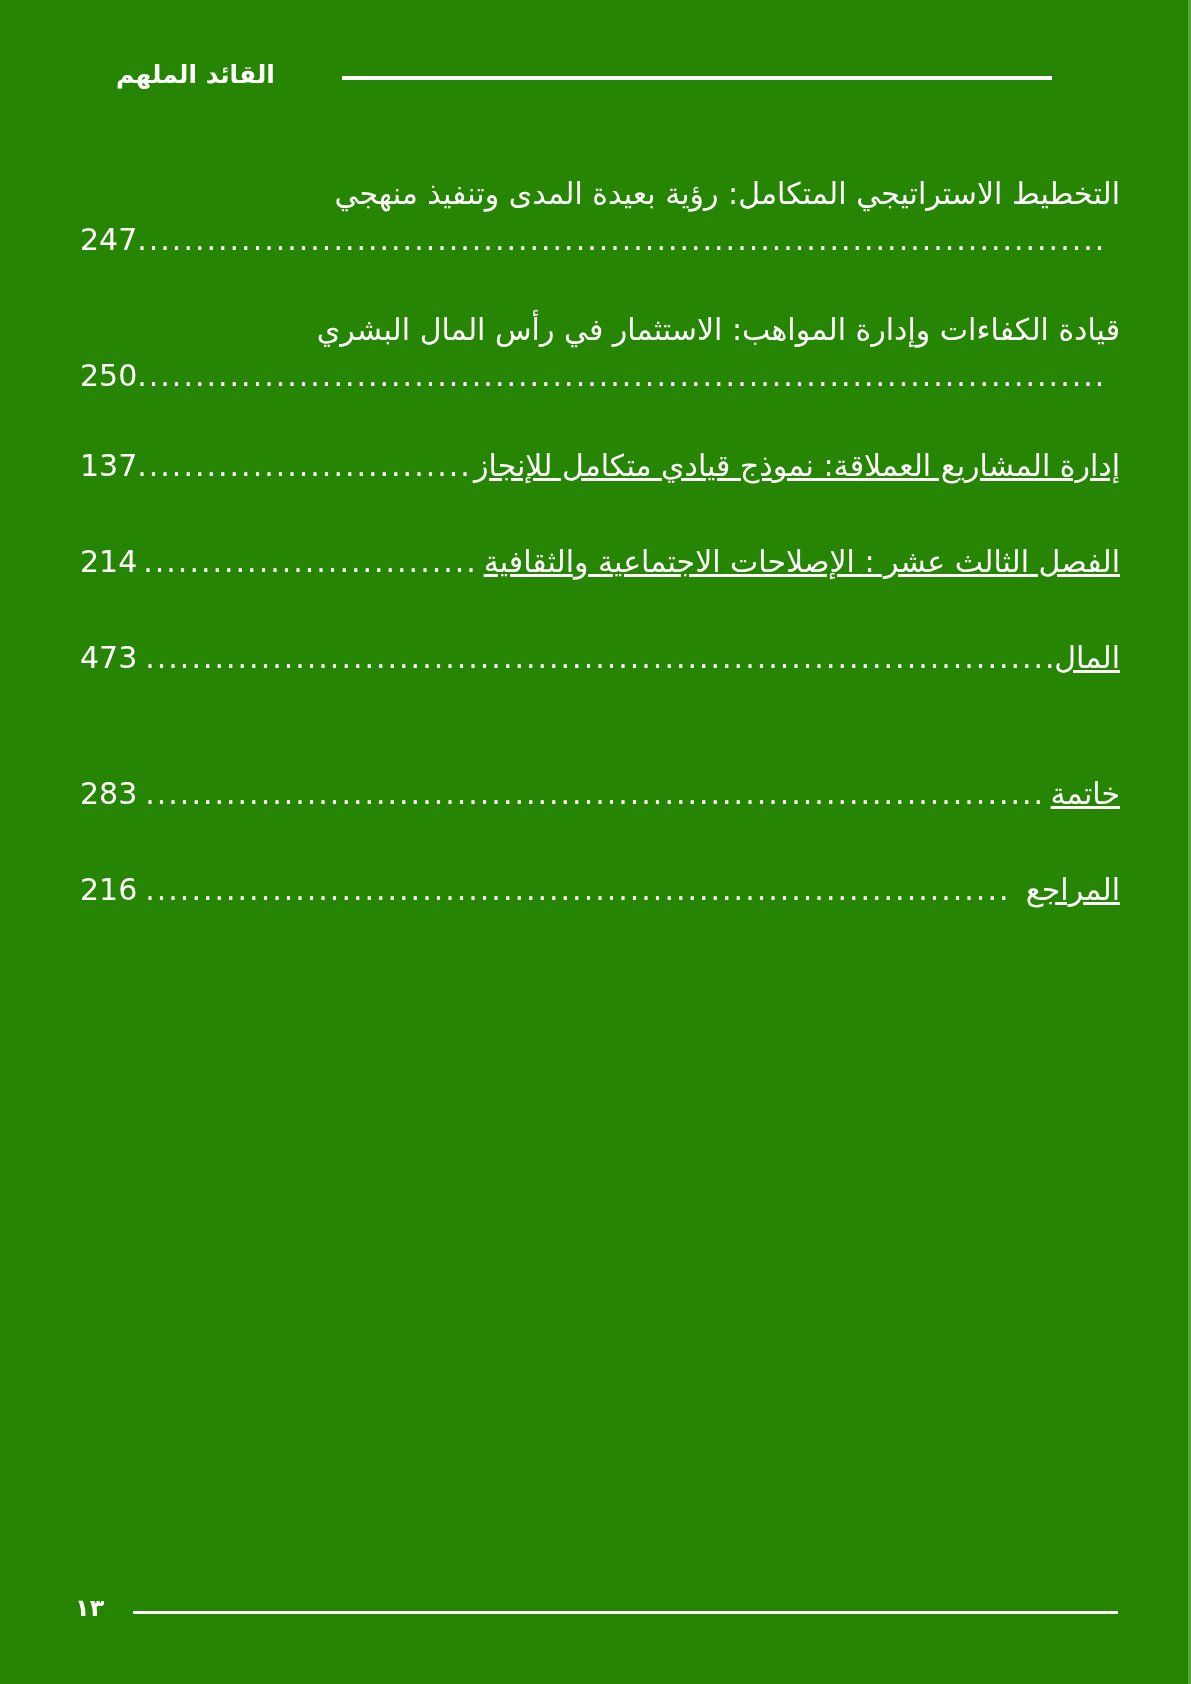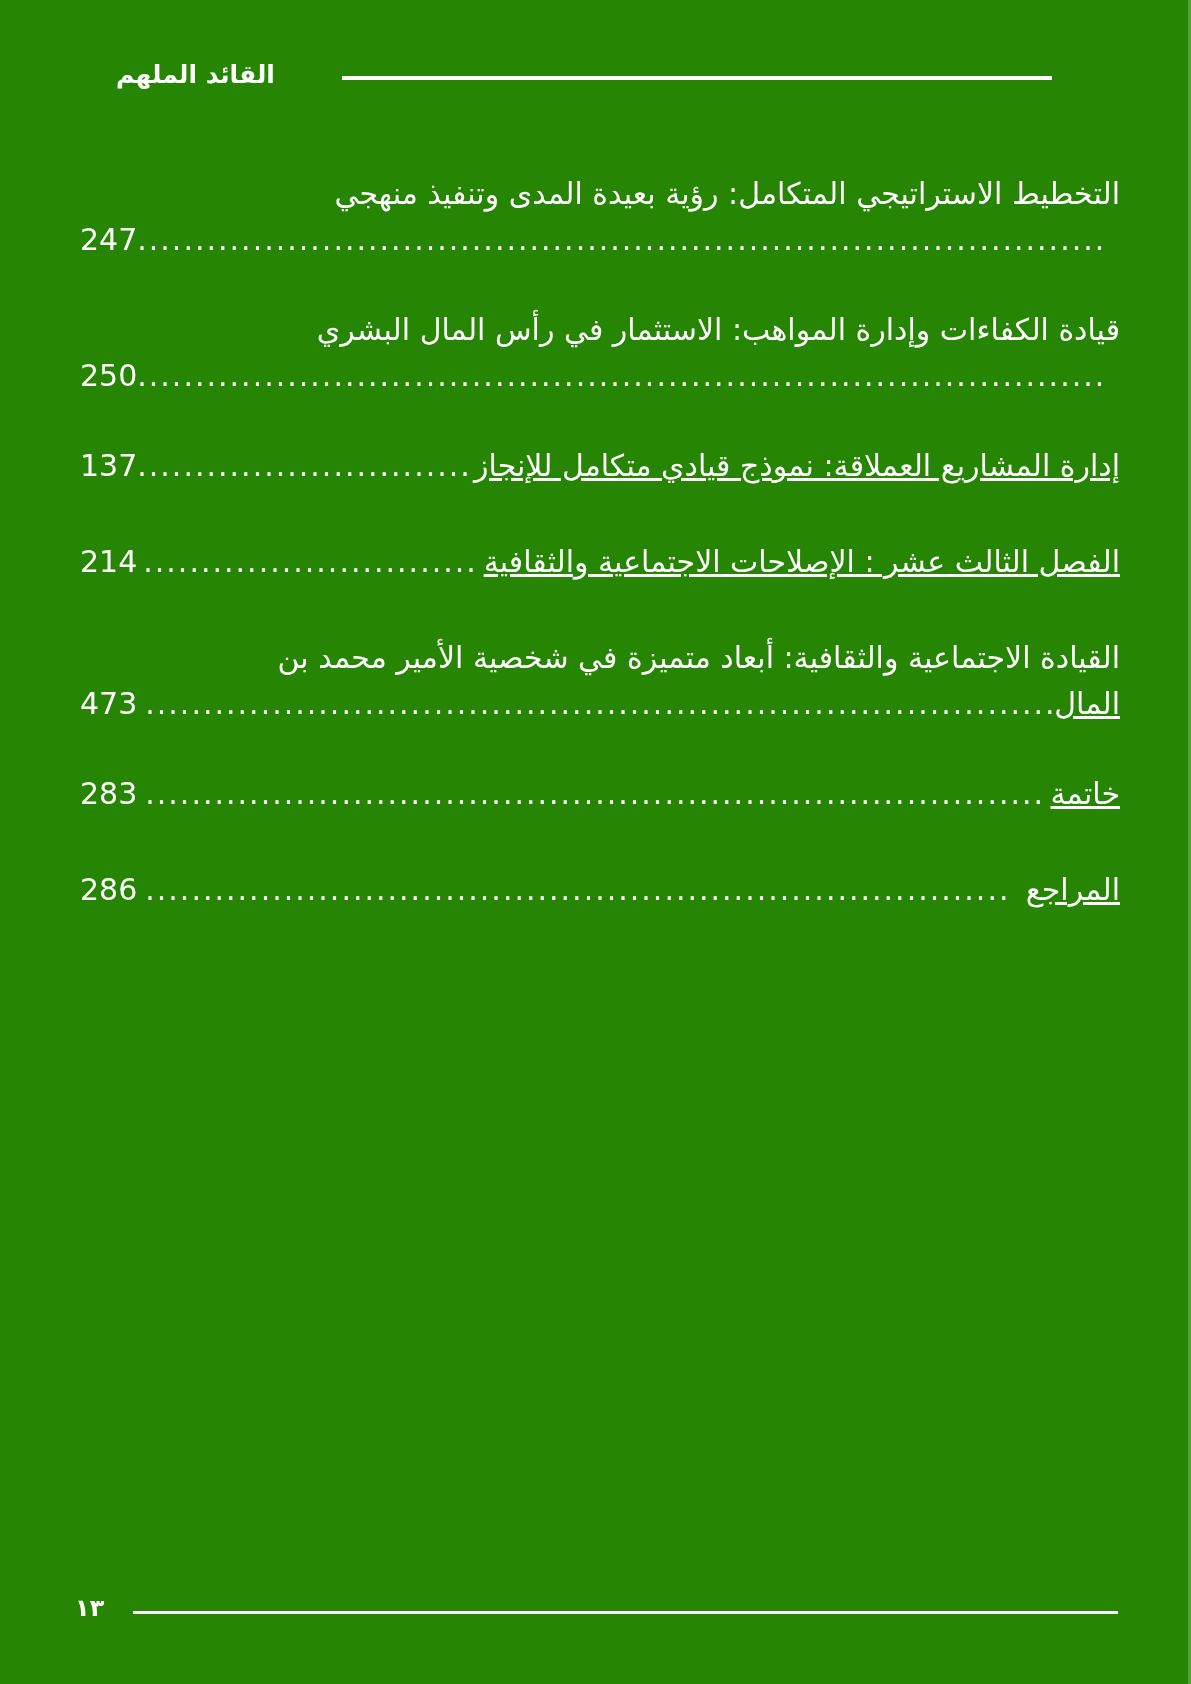--- a/index.html
+++ b/index.html
@@ -169,21 +169,20 @@
     <div class="toc-line2">
       <span class="lead-text">الفصل الثالث عشر : الإصلاحات الاجتماعية والثقافية</span>
       <span class="dots" style="margin-right:4px;margin-left:6px">................................................................................................................................................................</span>
       <span class="page-num">214</span>
     </div>
   </div>
 
   <div class="gap-large"></div>
 
   <div class="toc-entry wrap">
-    <span class="toc-line1">القيادة الاجتماعية والثقافية: أبعاد متميزة في شخصية الأمير محمد بن</span>
     <div class="toc-line2">
       <span class="lead-text">المال</span>
       <span class="dots" style="margin-left:8px">................................................................................................................................................................</span>
       <span class="page-num">473</span>
     </div>
   </div>
 
   <div class="gap-mid"></div>
 
   <div class="toc-entry single">
@@ -193,20 +192,20 @@
       <span class="page-num">283</span>
     </div>
   </div>
 
   <div class="gap-large"></div>
 
   <div class="toc-entry single">
     <div class="toc-line2">
       <span class="lead-text">المراجع</span>
       <span class="dots" style="margin-right:20px;margin-left:8px">................................................................................................................................................................</span>
-      <span class="page-num">286</span>
+      <span class="page-num">216</span>
     </div>
   </div>
 
 </div>
 
 <div class="footer-num">١٣</div>
 <div class="footer-rule"></div>
 
 </body></html>

